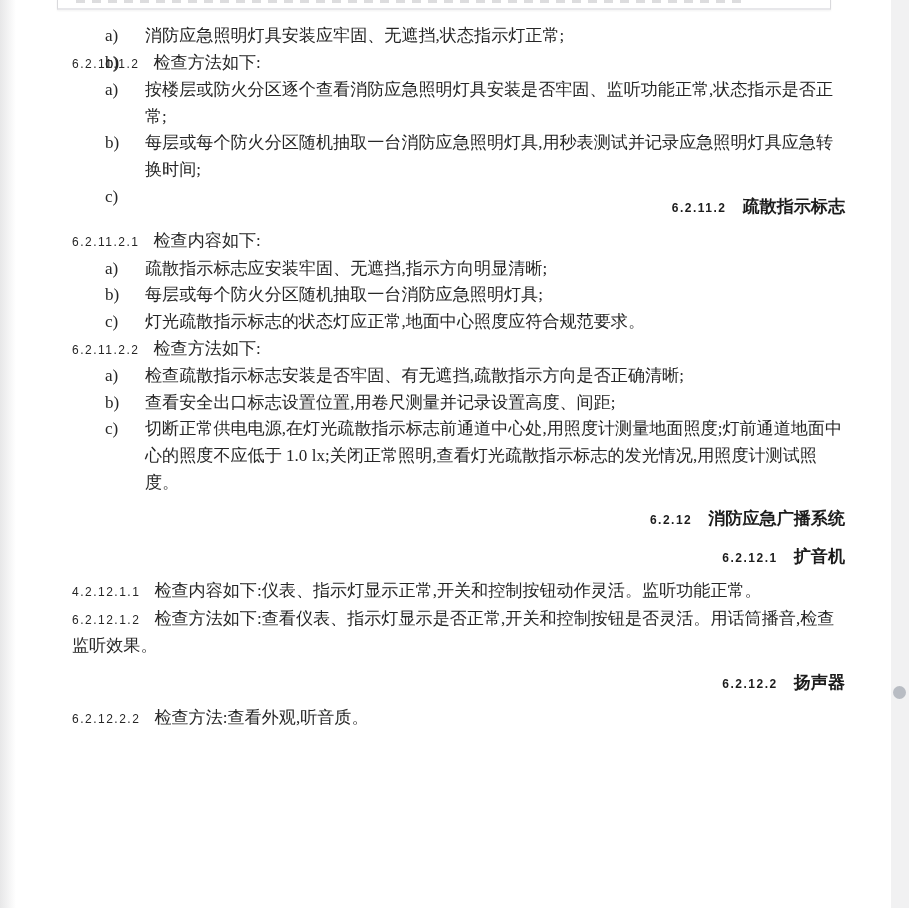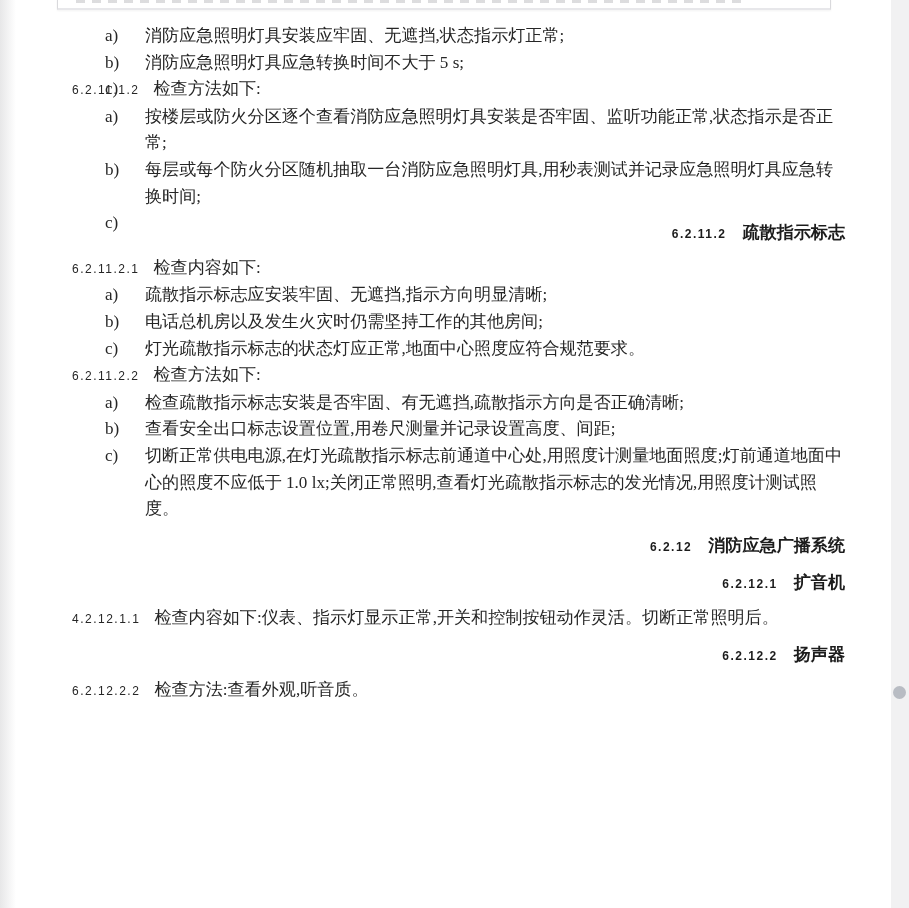--- a/index.html
+++ b/index.html
@@ -118,38 +118,39 @@
 <div class="viewport">
 
   <div class="left-edge-shadow"></div>
 
   <div class="top-cut-box">
     <div class="top-cut-ghost-text"></div>
   </div>
 
   <div class="page-content" style="color: rgb(38, 38, 38);">
       <div class="li"><span class="li-label">a)</span><span>消防应急照明灯具安装应牢固、无遮挡,状态指示灯正常;</span></div>
-      <div class="li"><span class="li-label">b)</span><span>消防应急照明灯具应急转换时间不大于 5 s;</span></div>
+      <div class="li"><span class="li-label">b)</span></div>
       <div class="li"><span class="li-label">c)</span></div>
       <p class="clause"><span class="num">6.2.11.1.2</span><span>检查方法如下:</span></p>
       <div class="li"><span class="li-label">a)</span><span>按楼层或防火分区逐个查看消防应急照明灯具安装是否牢固、监听功能正常,状态指示是否正常;</span></div>
       <div class="li"><span class="li-label">b)</span><span>每层或每个防火分区随机抽取一台消防应急照明灯具,用秒表测试并记录应急照明灯具应急转换时间;</span></div>
       <div class="li"><span class="li-label">c)</span></div>
       <p class="heading"><span class="num">6.2.11.2</span><span class="heading-title">疏散指示标志</span></p>
       <p class="clause"><span class="num">6.2.11.2.1</span><span>检查内容如下:</span></p>
       <div class="li"><span class="li-label">a)</span><span>疏散指示标志应安装牢固、无遮挡,指示方向明显清晰;</span></div>
-      <div class="li"><span class="li-label">b)</span><span>电话总机房以及发生火灾时仍需坚持工作的其他房间;</span></div>
+      <div class="li"><span class="li-label">b)</span><span>每层或每个防火分区随机抽取一台消防应急照明灯具;</span></div>
       <div class="li"><span class="li-label">c)</span><span>灯光疏散指示标志的状态灯应正常,地面中心照度应符合规范要求。</span></div>
       <p class="clause"><span class="num">6.2.11.2.2</span><span>检查方法如下:</span></p>
       <div class="li"><span class="li-label">a)</span><span>检查疏散指示标志安装是否牢固、有无遮挡,疏散指示方向是否正确清晰;</span></div>
       <div class="li"><span class="li-label">b)</span><span>查看安全出口标志设置位置,用卷尺测量并记录设置高度、间距;</span></div>
       <div class="li"><span class="li-label">c)</span><span>切断正常供电电源,在灯光疏散指示标志前通道中心处,用照度计测量地面照度;灯前通道地面中心的照度不应低于 1.0 lx;关闭正常照明,查看灯光疏散指示标志的发光情况,用照度计测试照度。</span></div>
       <p class="heading"><span class="num">6.2.12</span><span class="heading-title">消防应急广播系统</span></p>
       <p class="heading"><span class="num">6.2.12.1</span><span class="heading-title">扩音机</span></p>
-      <p class="clause"><span class="num">4.2.12.1.1</span><span>检查内容如下:仪表、指示灯显示正常,开关和控制按钮动作灵活。切断正常照明后。</span></p>
+      <p class="clause"><span class="num">4.2.12.1.1</span><span>检查内容如下:仪表、指示灯显示正常,开关和控制按钮动作灵活。监听功能正常。</span></p>
+      <p class="clause"><span class="num">6.2.12.1.2</span><span>检查方法如下:查看仪表、指示灯显示是否正常,开关和控制按钮是否灵活。用话筒播音,检查监听效果。</span></p>
       <p class="heading"><span class="num">6.2.12.2</span><span class="heading-title">扬声器</span></p>
       <p class="clause"><span class="num">6.2.12.2.2</span><span>检查方法:查看外观,听音质。</span></p>
     </div>
 
   <div class="scroll-gutter" style="background: rgb(241, 241, 242);">
     <div class="scroll-thumb" style="background: rgb(184, 188, 195);"></div>
   </div>
 
 </div>
 

